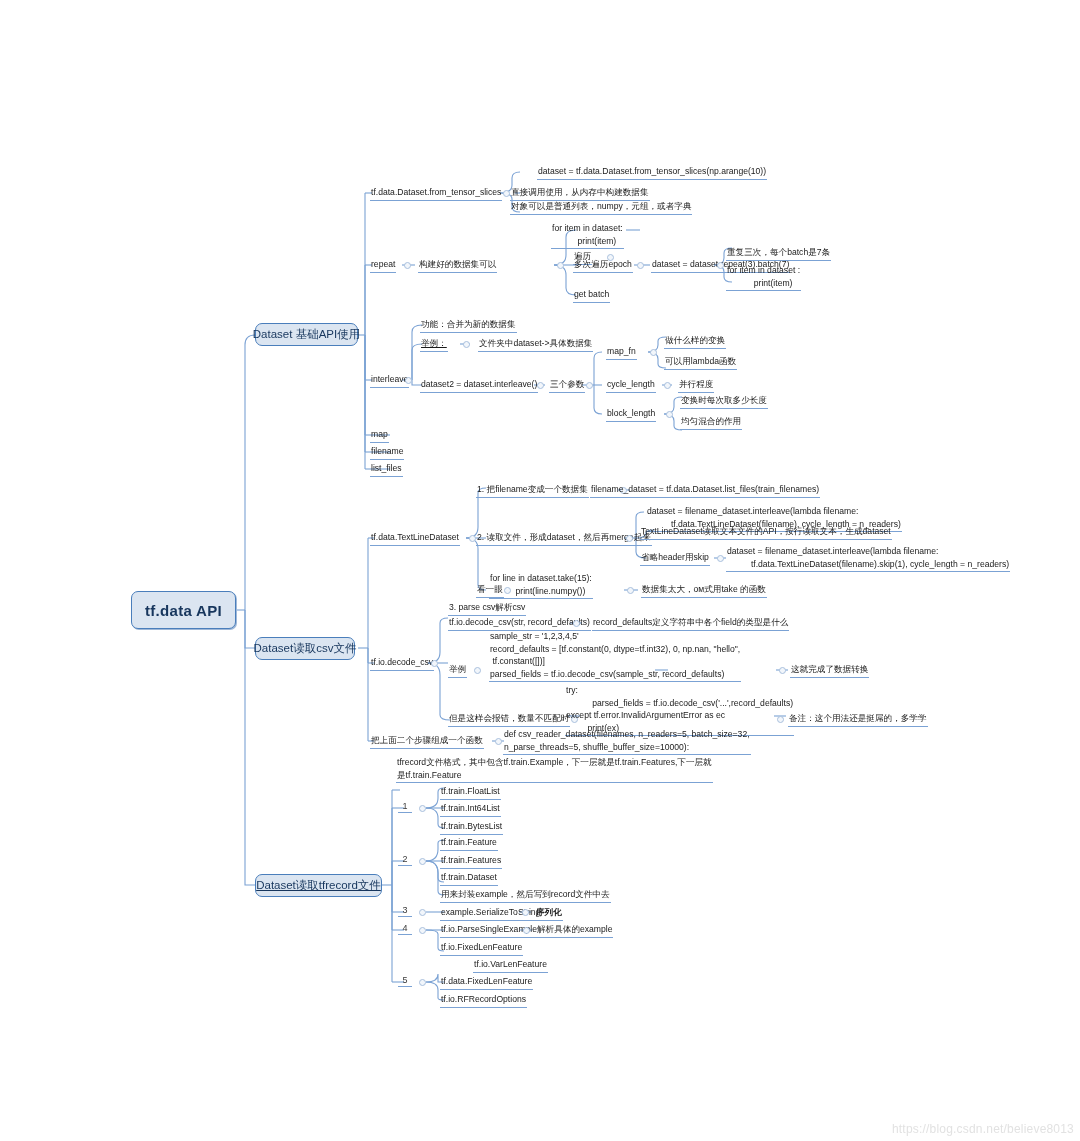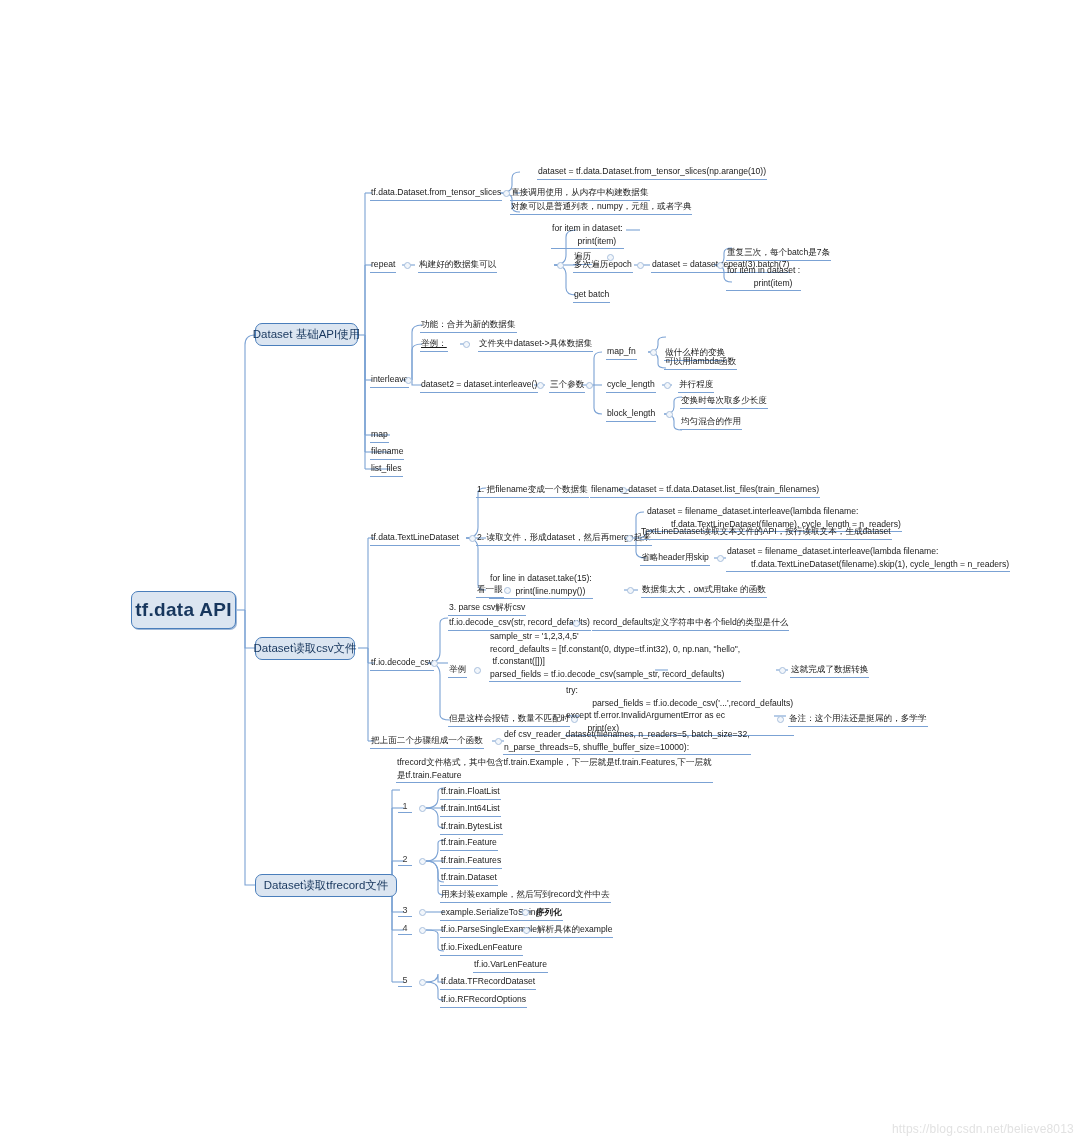--- a/index.html
+++ b/index.html
@@ -12,21 +12,21 @@
   svg.links{position:absolute;left:0;top:0;width:1080px;height:1141px;pointer-events:none;}
 
   
   .boxnode{
     position:absolute;box-sizing:border-box;
     background:#dbe5f1;border:1.6px solid #4a7ebb;border-radius:7px;
     color:#17365d;display:flex;align-items:center;justify-content:center;
     white-space:nowrap;
   }
   .root{
-    font-size:19px;font-weight:bold;letter-spacing:.3px;
+    font-size:15px;font-weight:bold;letter-spacing:.3px;
     box-shadow:1px 1px 0 #9fb8d8;
   }
   .branchbox{font-size:11.5px;font-weight:normal;}
 
   
   .txt{
     position:absolute;white-space:pre;line-height:12.5px;
     border-bottom:1.4px solid #7ba2d4;
     padding:0 1px 1px 1px;
     color:#1a1a1a;
@@ -162,21 +162,21 @@
       <path d="M426 982 Q438 982 438 990 L438 998 Q438 1000 444 1000"></path>
       <path d="M519 912 L531 912"></path>
       <path d="M520 930 L532 930"></path>
     </g>
   </svg>
 
   <div class="boxnode root" style="left:131px;top:591px;width:105px;height:38px;">tf.data API</div>
 
   <div class="boxnode branchbox" style="left:255px;top:323px;width:103px;height:23px;">Dataset 基础API使用</div>
   <div class="boxnode branchbox" style="left:255px;top:637px;width:100px;height:23px;">Dataset读取csv文件</div>
-  <div class="boxnode branchbox" style="left:255px;top:874px;width:142px;height:23px;">Dataset读取tfrecord文件</div>
+  <div class="boxnode branchbox" style="left:255px;top:874px;width:127px;height:23px;text-decoration:underline;">Dataset读取tfrecord文件</div>
 
   <div class="txt s9" style="left:370px;top:186px;">tf.data.Dataset.from_tensor_slices</div>
   <span class="knob" style="left:503px;top:190px;"></span>
 
   <div class="txt s9" style="left:537px;top:165px;">dataset = tf.data.Dataset.from_tensor_slices(np.arange(10))</div>
   <div class="txt s9" style="left:510px;top:186px;">直接调用使用，从内存中构建数据集</div>
   <div class="txt s9" style="left:510px;top:200px;">对象可以是普通列表，numpy，元组，或者字典</div>
 
   <div class="txt s9" style="left:370px;top:258px;">repeat</div>
   <span class="knob" style="left:404px;top:262px;"></span>
@@ -206,21 +206,21 @@
   <span class="knob" style="left:463px;top:341px;"></span>
   <div class="txt s9" style="left:478px;top:337px;">文件夹中dataset-&gt;具体数据集</div>
 
   <div class="txt s9" style="left:420px;top:378px;">dataset2 = dataset.interleave()</div>
   <span class="knob" style="left:537px;top:382px;"></span>
   <div class="txt s9" style="left:549px;top:378px;">三个参数</div>
   <span class="knob" style="left:586px;top:382px;"></span>
 
   <div class="txt s9" style="left:606px;top:345px;">map_fn</div>
   <span class="knob" style="left:650px;top:349px;"></span>
-  <div class="txt s9" style="left:664px;top:334px;margin-top:12px;">做什么样的变换</div>
+  <div class="txt s9" style="left:664px;top:334px;">做什么样的变换</div>
   <div class="txt s9" style="left:664px;top:355px;">可以用lambda函数</div>
 
   <div class="txt s9" style="left:606px;top:378px;">cycle_length</div>
   <span class="knob" style="left:664px;top:382px;"></span>
   <div class="txt s9" style="left:678px;top:378px;">并行程度</div>
 
   <div class="txt s9" style="left:606px;top:407px;">block_length</div>
   <span class="knob" style="left:666px;top:411px;"></span>
   <div class="txt s9" style="left:680px;top:394px;">变换时每次取多少长度</div>
   <div class="txt s9" style="left:680px;top:415px;">均匀混合的作用</div>
@@ -310,17 +310,17 @@
   <div class="numlbl" style="left:398px;top:923px;width:14px;">4</div>
   <span class="knob" style="left:419px;top:927px;"></span>
   <div class="txt s9" style="left:440px;top:923px;">tf.io.ParseSingleExample</div>
   <span class="knob" style="left:523px;top:927px;"></span>
   <div class="txt s9" style="left:536px;top:923px;">解析具体的example</div>
   <div class="txt s9" style="left:440px;top:941px;">tf.io.FixedLenFeature</div>
   <div class="txt s9" style="left:440px;top:958px;margin-left:33px;">tf.io.VarLenFeature</div>
 
   <div class="numlbl" style="left:398px;top:975px;width:14px;">5</div>
   <span class="knob" style="left:419px;top:979px;"></span>
-  <div class="txt s9" style="left:440px;top:975px;">tf.data.TFRecordDataset</div>
+  <div class="txt s9" style="left:440px;top:975px;">tf.data.FixedLenFeature</div>
   <div class="txt s9" style="left:440px;top:993px;">tf.io.RFRecordOptions</div>
 
   <div class="watermark">https://blog.csdn.net/believe8013</div>
 </div>
 
 </body></html>

